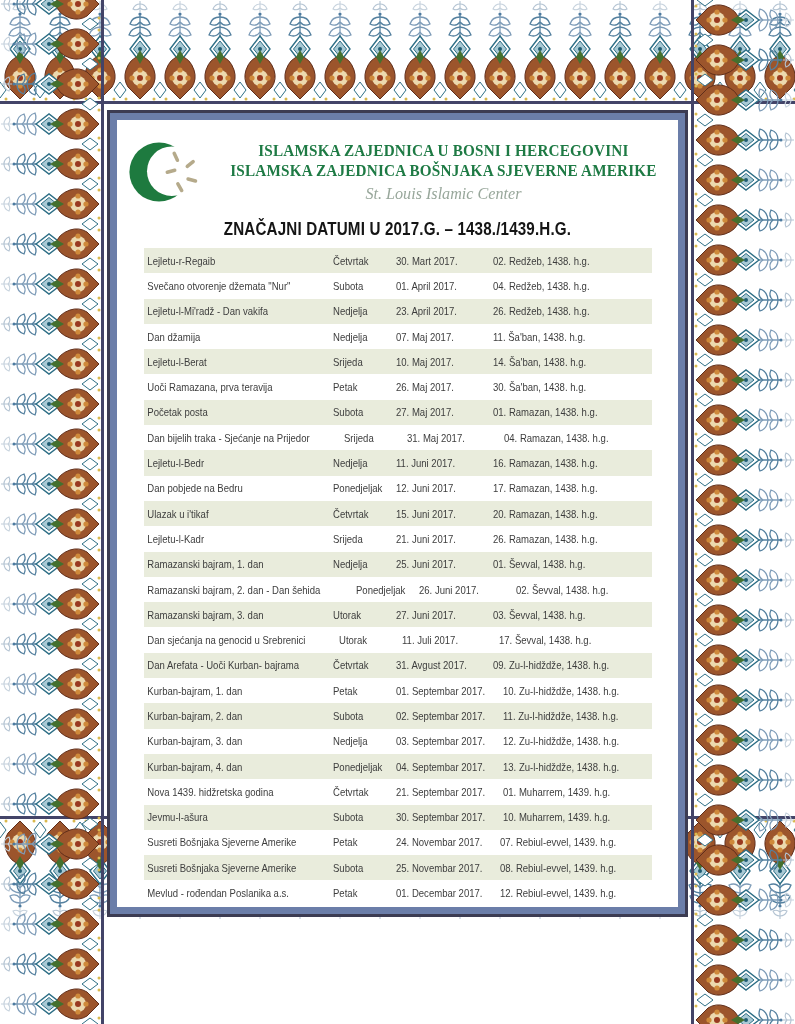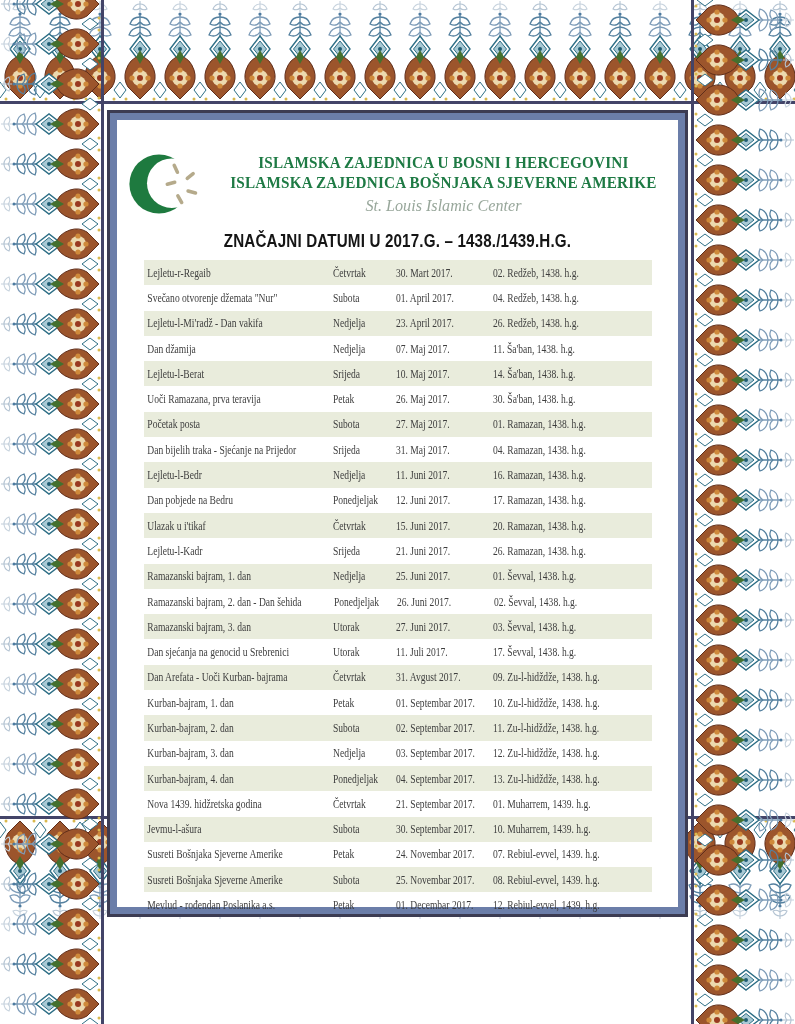--- a/index.html
+++ b/index.html
@@ -15,40 +15,40 @@
   .strip-right{left:0;top:0;width:1024px;height:104px;transform:translateX(795px) rotate(90deg);}
   .strip svg{flex:0 0 40px;}
   .strip svg:nth-child(even) .tree{stroke:#54809f;}
   .strip svg:nth-child(even) .sprig{stroke:#b3c3d2;}
   
   .panel{
     position:absolute;left:107px;top:110px;width:581px;height:807px;
     border:3px solid #3c3c52;background:#fff;box-sizing:border-box;z-index:5;
   }
   .panel-mid{width:100%;height:100%;border:7px solid #6b7ea9;box-sizing:border-box;}
-  .panel-content{width:100%;height:100%;background:#fff;box-sizing:border-box;padding-top:28px;border-radius:31px;}
+  .panel-content{width:100%;height:100%;background:#fff;box-sizing:border-box;padding-top:16px;border-radius:31px;}
   
   .hdr{display:flex;justify-content:center;align-items:center;gap:12px;}
   .titles{text-align:center;transform:scaleX(0.95);}
   .org-line{
     font-family:"Liberation Serif",serif;font-weight:bold;font-size:16px;
     color:#1e7a44;white-space:nowrap;line-height:1.25;letter-spacing:0.2px;
   }
   .center-name{
     font-family:"Liberation Serif",serif;font-style:italic;font-size:17px;
     color:#98a79b;margin-top:3px;font-weight:normal;
   }
   
   .heading{
     margin-top:10px;text-align:center;font-weight:bold;font-size:18.5px;
     color:#151515;transform:scaleX(0.82);white-space:nowrap;letter-spacing:0.2px;
   }
   
   .tbl{margin:8px 26px 0 27px;}
-  .row{display:flex;height:25.3px;align-items:center;font-family:Liberation Serif, serif;}
+  .row{display:flex;height:25.3px;align-items:center;}
   .row.shaded{background:#e9ecdc;}
   .cell{
     white-space:nowrap;font-size:11.5px;color:#3d3d3d;
     transform:scaleX(0.83);transform-origin:0 50%;
   }
   .c-event{flex:0 0 185px;padding-left:4px;}
   .c-day{flex:0 0 63px;}
   .c-gregorian{flex:0 0 97px;}
   .c-hijri{flex:1 1 auto;}
 </style>

